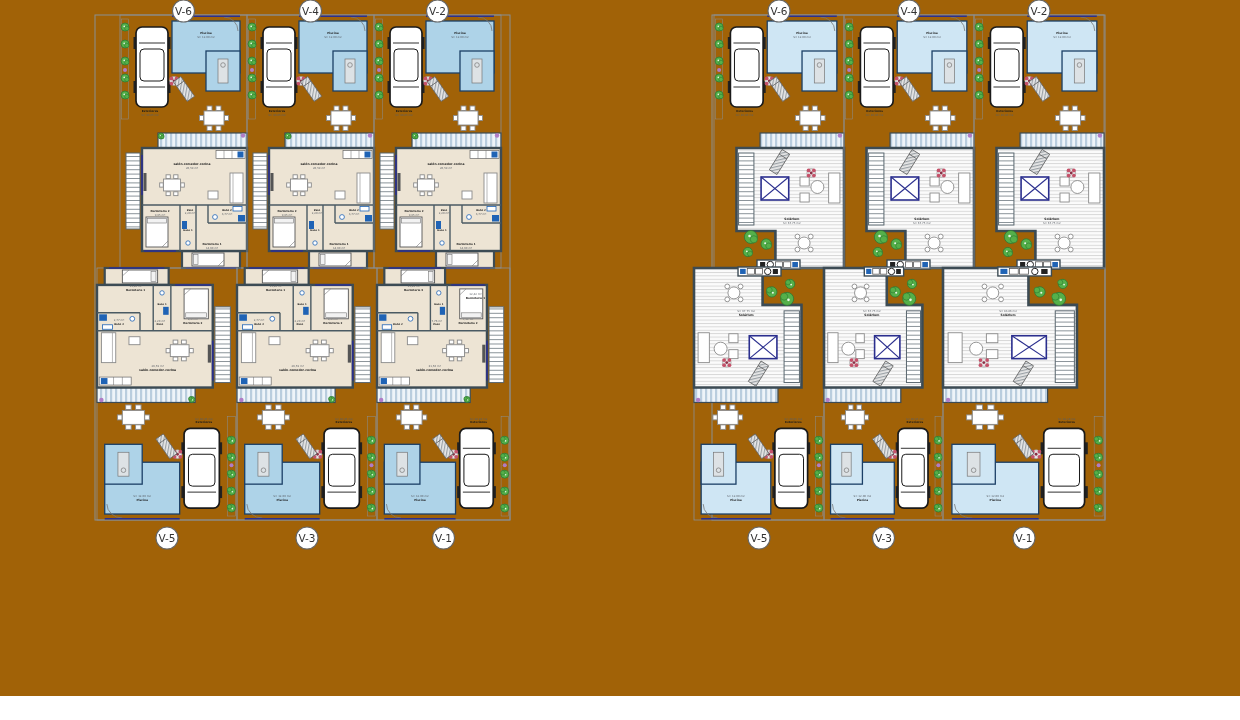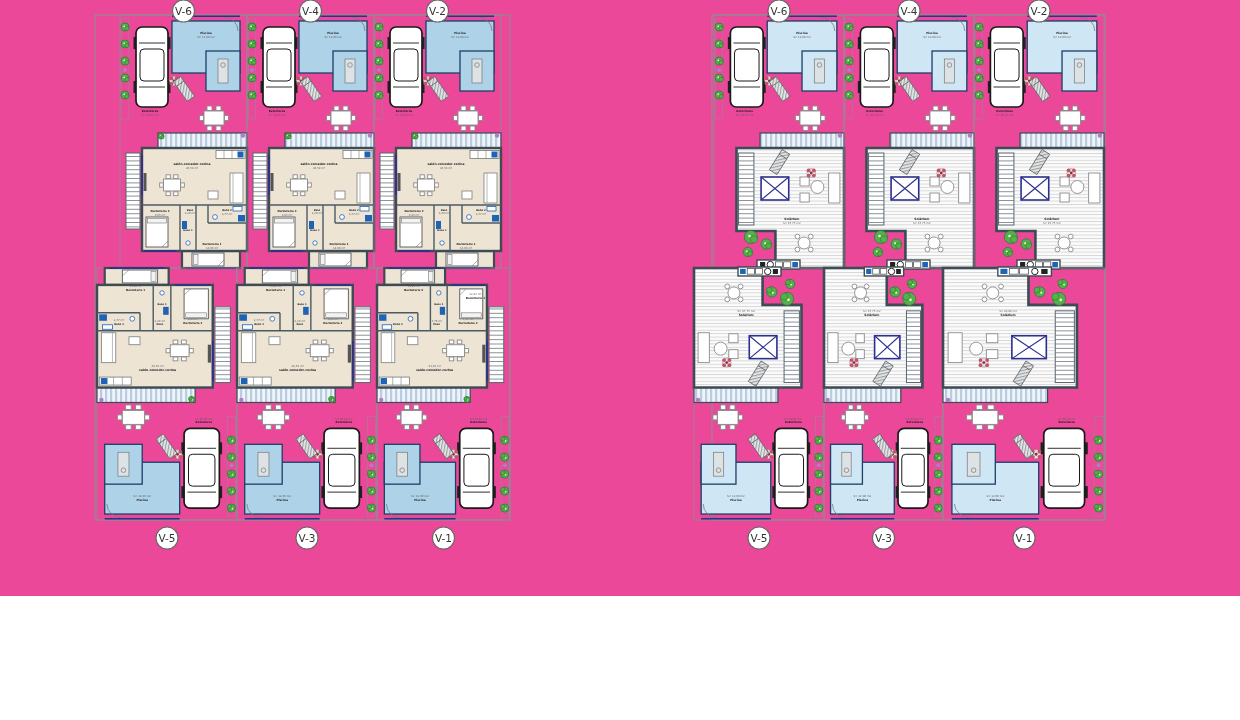--- a/index.html
+++ b/index.html
@@ -1,16 +1,16 @@
 <!DOCTYPE html>
 <html><head>
 <meta charset="utf-8">
 <style>
   html,body{margin:0;padding:0;background:#ffffff;}
-  #page{position:relative;width:1240px;height:596px;background:#ec4899;overflow:hidden;
+  #page{position:relative;width:1240px;height:696px;background:#a16207;overflow:hidden;
         font-family:"DejaVu Sans",sans-serif;}
   svg{position:absolute;left:0;top:0;}
   text{user-select:none;}
 </style>
 </head>
 <body>
 
 <div id="page">
   <svg id="plan-svg" width="1240" height="720" viewBox="0 0 1240 720">
     <defs>

